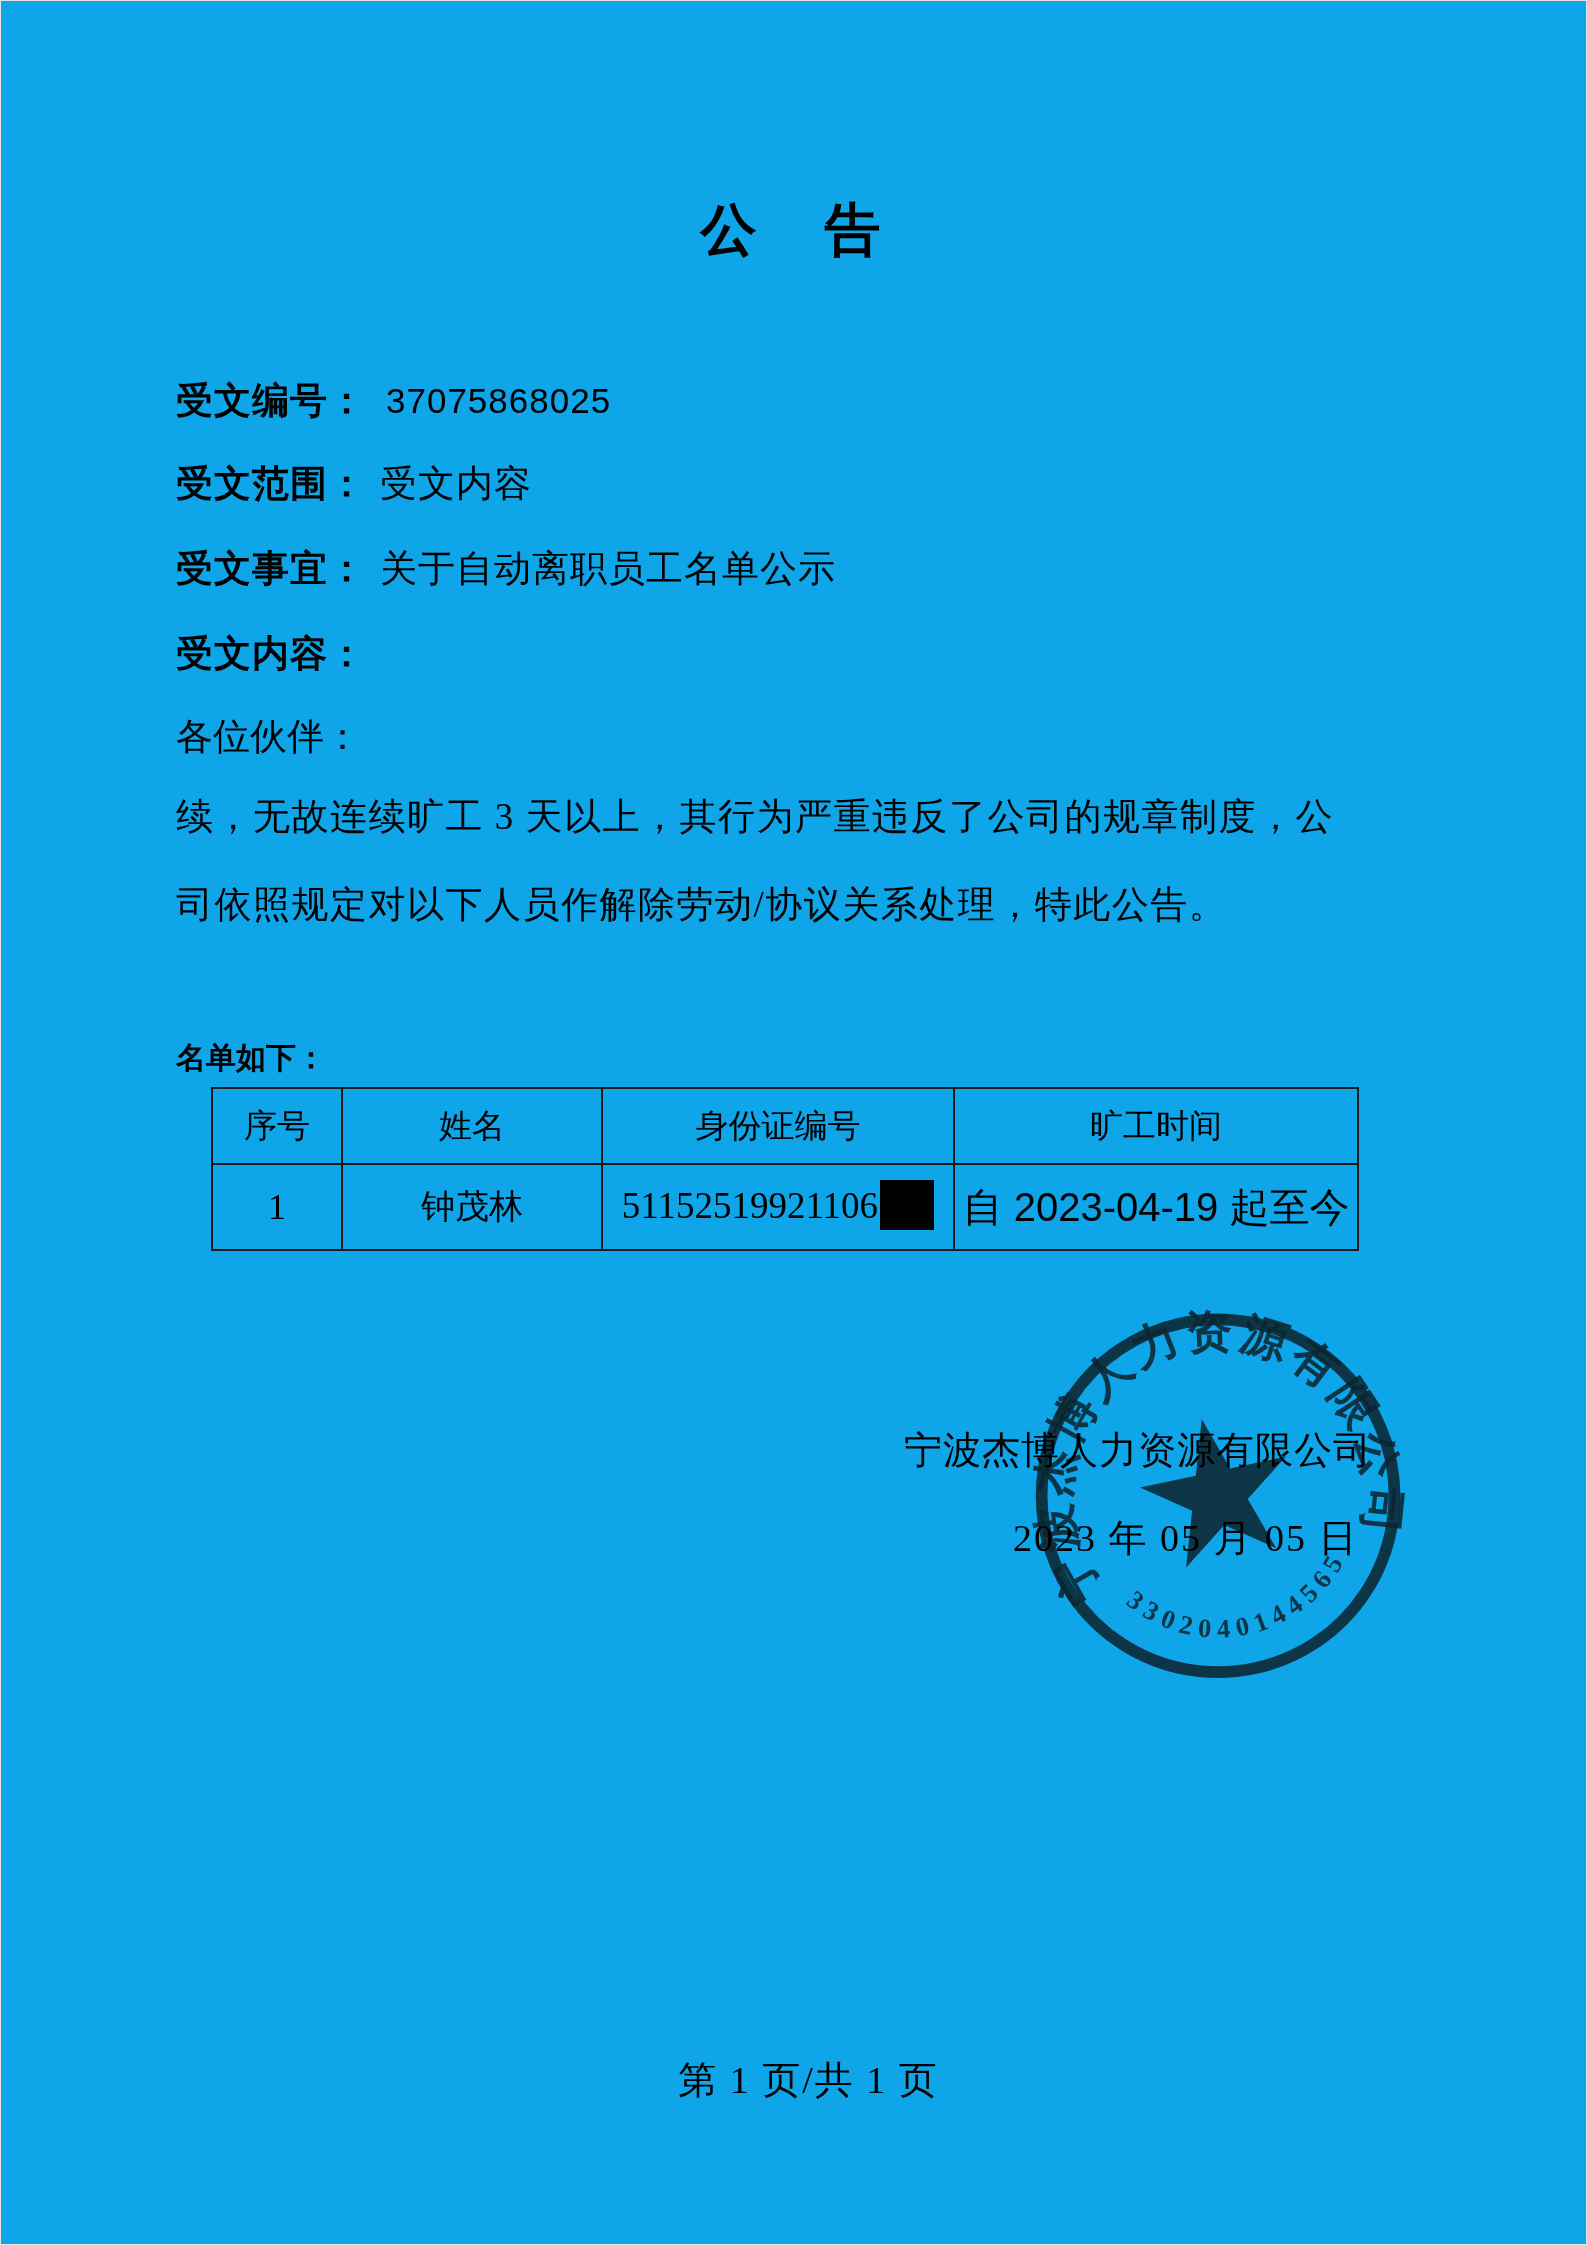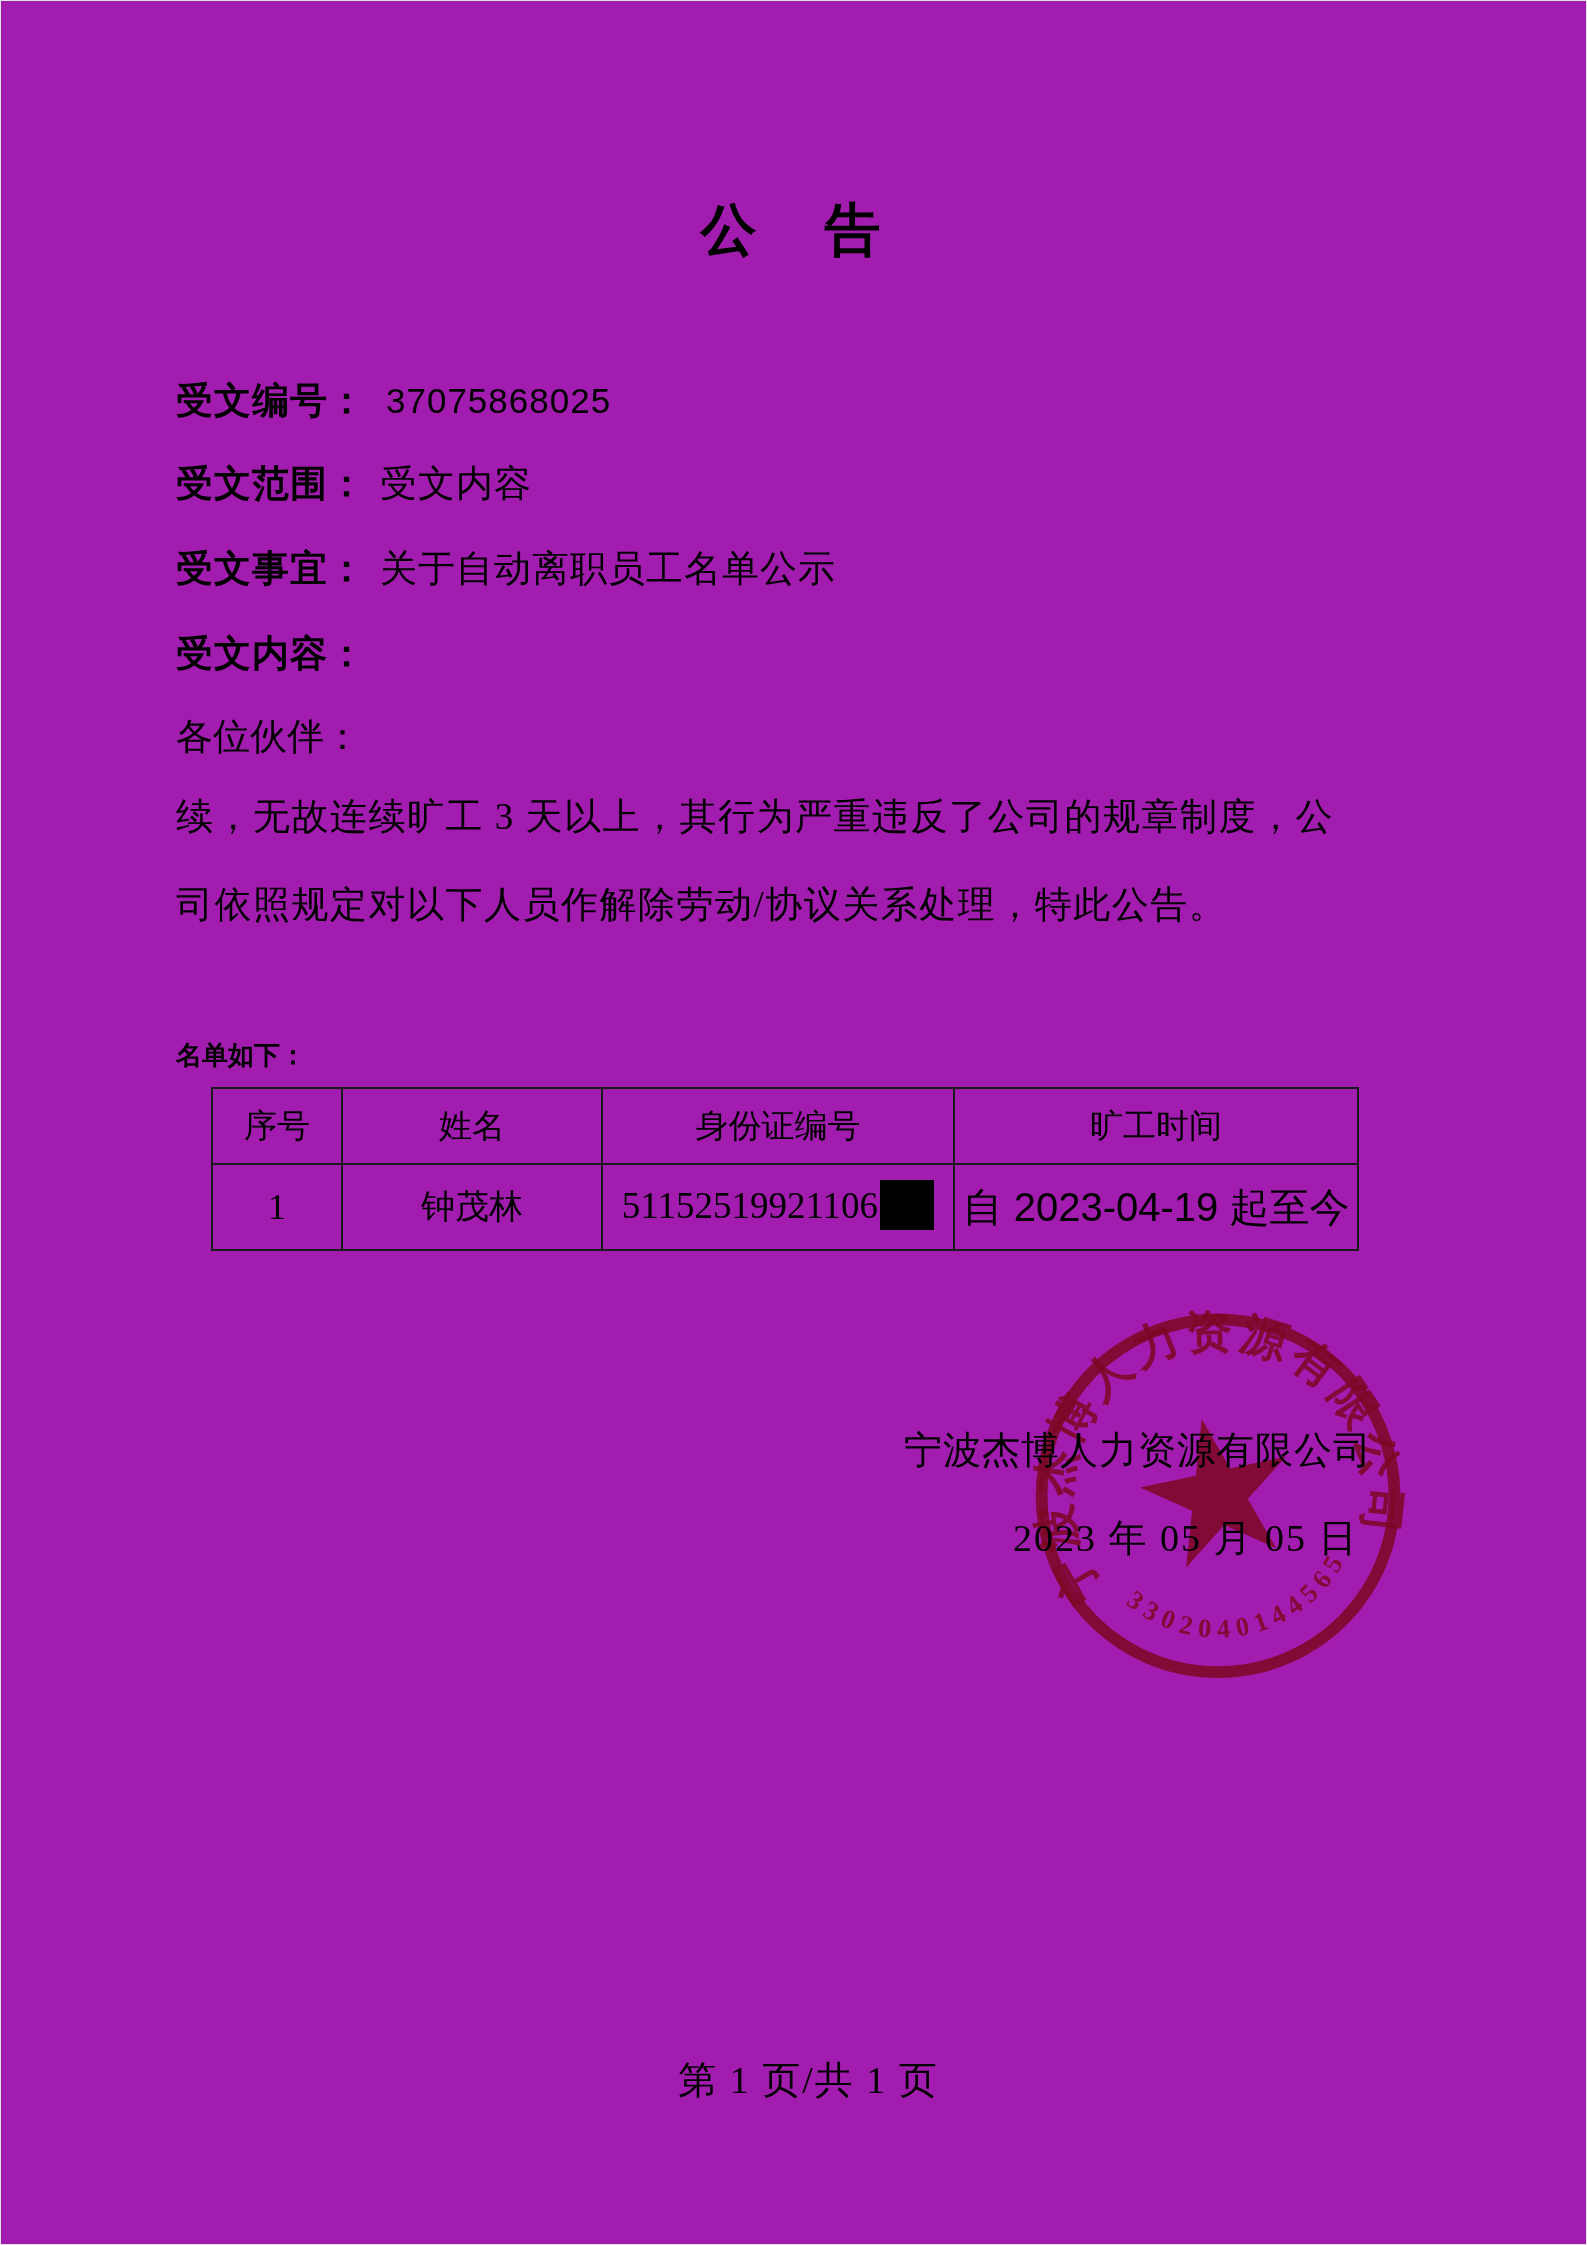--- a/index.html
+++ b/index.html
@@ -1,19 +1,19 @@
 <!DOCTYPE html>
 <html><head>
 <meta charset="utf-8">
 <style>
   html,body{margin:0;padding:0;background:#fff;}
   .page{
     position:relative;
     width:1587px;height:2245px;
-    background:#a21caf;
+    background:#0ea5e9;
     border:1px solid #e3e3e3;
     box-sizing:border-box;
     font-family:"Liberation Serif","DejaVu Serif",serif;
     color:#000;
     overflow:hidden;
   }
   .title{
     position:absolute;top:192px;left:0;width:100%;
     text-align:center;
     font-size:56px;font-weight:bold;
@@ -30,21 +30,21 @@
   .num-value{font-family:"Liberation Sans","DejaVu Sans",sans-serif;font-size:35px;margin-left:20px;}
   .salutation{position:absolute;left:175px;top:711px;font-size:37px;}
   .body-par{
     position:absolute;left:175px;top:772px;width:1180px;
     font-size:37px;line-height:88px;letter-spacing:1.5px;
     white-space:nowrap;
   }
   .body-par .indent{text-indent:2em;}
   .list-intro{
     position:absolute;left:175px;top:1037px;
-    font-size:26px;font-weight:bold;
+    font-size:30px;font-weight:bold;
   }
   table.roster{
     position:absolute;left:210px;top:1086px;
     border-collapse:collapse;
     table-layout:fixed;
   }
   table.roster td,table.roster th{
     border:2px solid #1a1a1a;
     text-align:center;vertical-align:middle;
     font-weight:normal;

